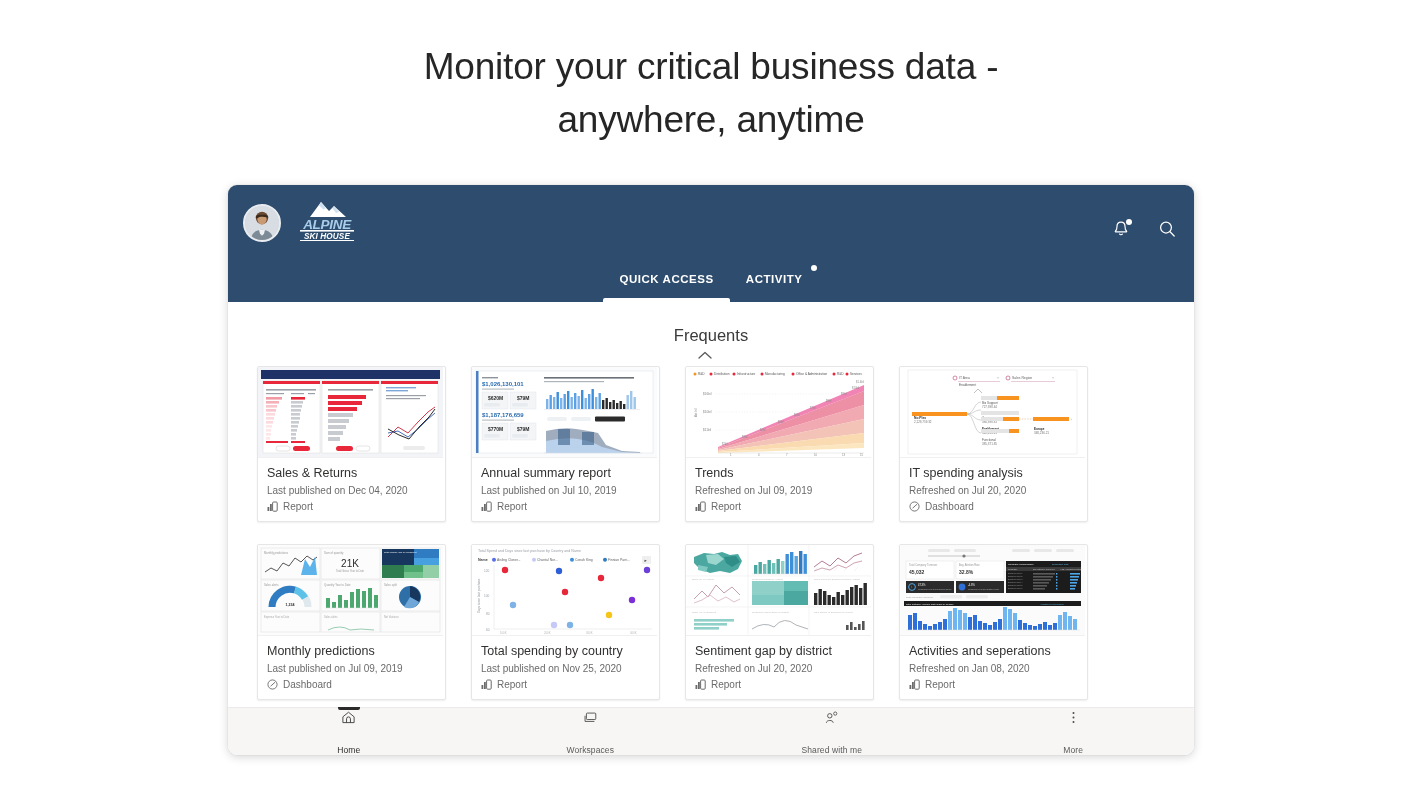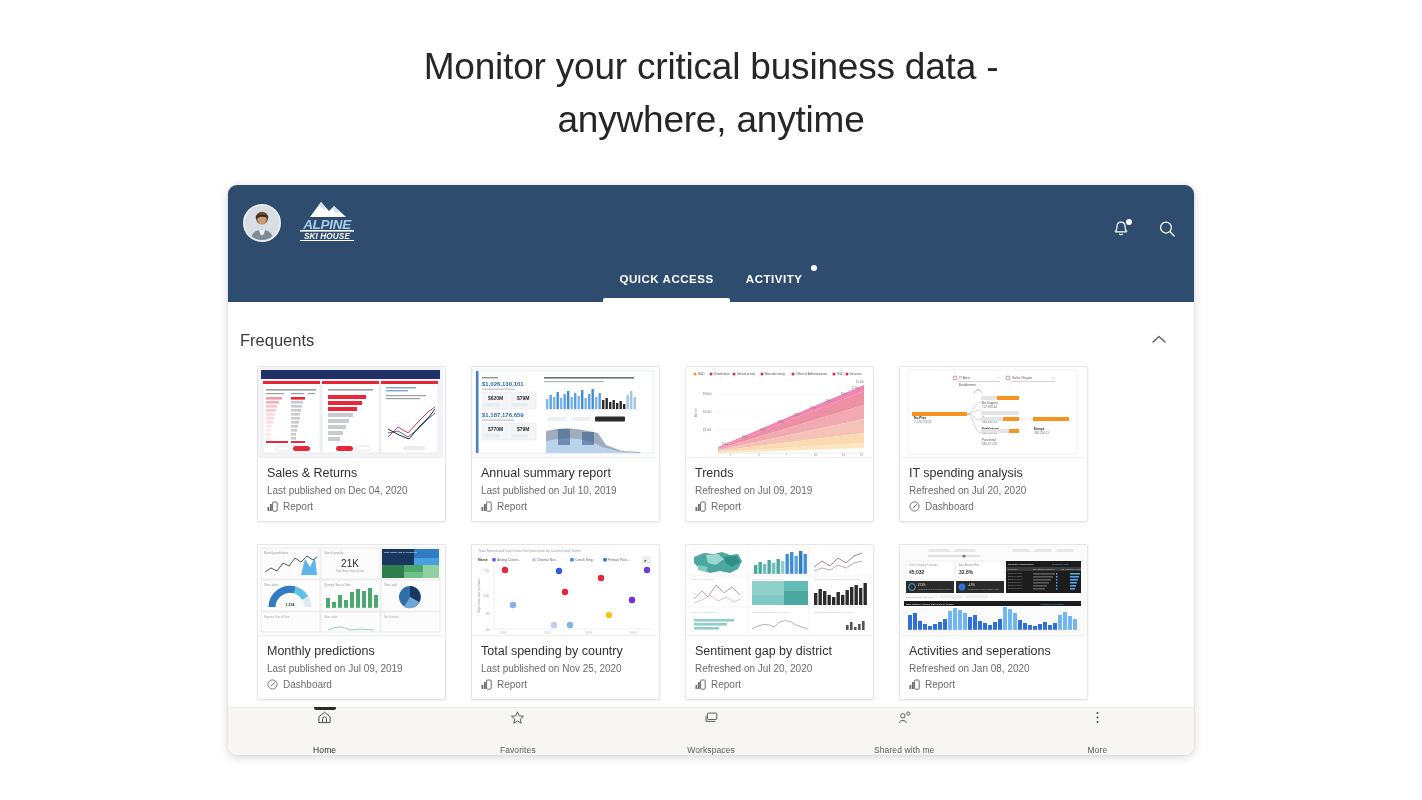--- a/index.html
+++ b/index.html
@@ -60,21 +60,21 @@
     position:absolute;right:2px;top:-4px;width:6px;height:6px;border-radius:50%;background:#ffffff;
   }
 
   
   .content{
     position:absolute;left:0;top:117px;width:966px;height:453px;background:#ffffff;
     overflow:hidden;
   }
   .section-head{
     position:absolute;left:12px;top:24px;width:942px;height:28px;
-    display:flex;align-items:center;justify-content:space-between;
+    display:flex;align-items:center;justify-content:space-between;flex-direction:column;
   }
   .section-title{font-size:16.5px;color:#3b3b3b;font-weight:400;}
   .chev{width:22px;height:22px;margin-right:12px;cursor:pointer;}
 
   .grid{
     position:absolute;left:29px;top:180px;width:940px;
   }
   .card-row{display:flex;gap:25px;margin-bottom:22px;align-items:center;}
   .card{
     width:187px;background:#ffffff;border:1px solid #e6e6e6;border-radius:2px;
@@ -895,28 +895,20 @@
         <div class="nav-active-bar"></div>
         <div class="nav-ico-wrap">
           <svg viewBox="0 0 20 20" width="17" height="17">
             <path d="M3.4 9.2 L10 3.8 L16.6 9.2 L16.6 16 L3.4 16 Z" fill="none" stroke="#3a3a3a" stroke-width="1.05" stroke-linejoin="round"></path>
             <path d="M7.7 16 L7.7 11.6 A2.3 2.3 0 0 1 12.3 11.6 L12.3 16" fill="none" stroke="#3a3a3a" stroke-width="1.05"></path>
           </svg>
         </div>
         <div class="nav-label">Home</div>
       </div>
 
-      <div class="nav-item">
-        <div class="nav-ico-wrap">
-          <svg viewBox="0 0 20 20" width="17" height="17">
-            <polygon points="10,3.4 12,8.1 17.1,8.5 13.2,11.9 14.4,16.8 10,14.1 5.6,16.8 6.8,11.9 2.9,8.5 8,8.1" fill="none" stroke="#4a4a4a" stroke-width="1.05" stroke-linejoin="round"></polygon>
-          </svg>
-        </div>
-        <div class="nav-label">Favorites</div>
-      </div>
 
 
       <div class="nav-item">
         <div class="nav-ico-wrap">
           <svg viewBox="0 0 20 20" width="17" height="17">
             <rect x="5.2" y="4.8" width="11" height="7.6" rx="1" fill="none" stroke="#4a4a4a" stroke-width="1.05"></rect>
             <path d="M3.6 8 L3.6 14.6 L14.6 14.6" fill="none" stroke="#4a4a4a" stroke-width="1.05" stroke-linejoin="round"></path>
           </svg>
         </div>
         <div class="nav-label">Workspaces</div>

